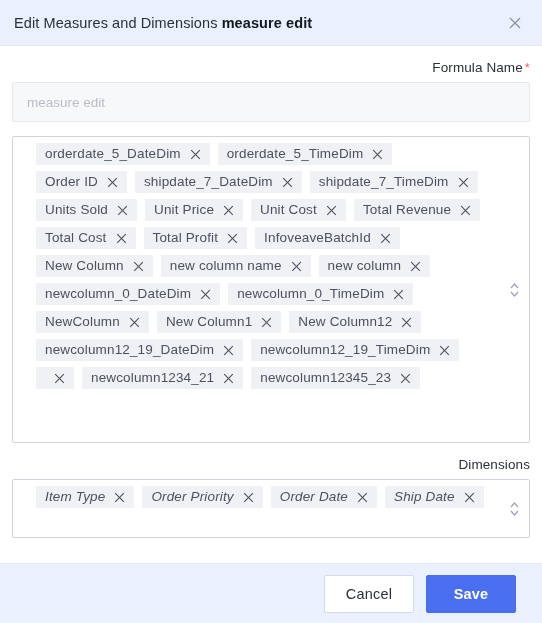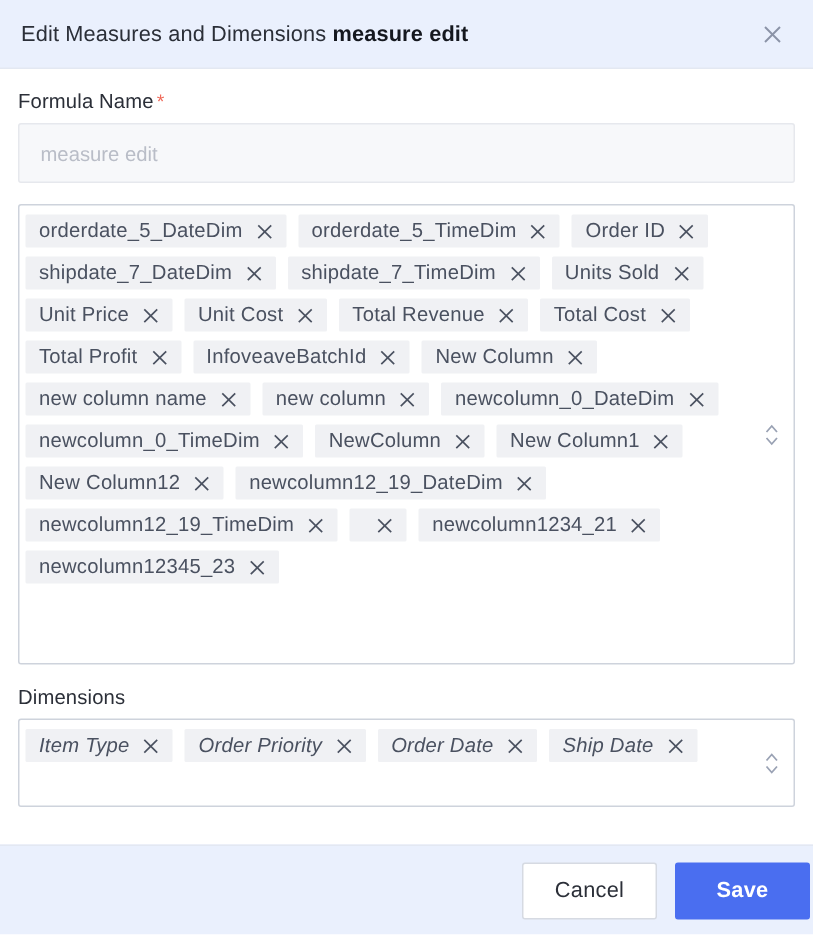--- a/index.html
+++ b/index.html
@@ -61,22 +61,23 @@
     flex: 1 1 auto;
     padding: 14px 12px 0 12px;
     box-sizing: border-box;
     background: #ffffff;
     overflow: hidden;
   }
 
   .field-label {
     font-size: 13.5px;
     color: #2b2f38;
-    margin: 0 0 7px 0;
+    margin: 0 0 7px 12px;
     letter-spacing: 0.1px;
+    text-align: right;
   }
   .req-star {
     color: #ef6a5a;
     font-size: 13px;
     margin-left: 2px;
   }
 
   .text-input {
     width: 100%;
     height: 40px;
@@ -96,21 +97,21 @@
 
   .section-gap { height: 14px; }
 
   
   .chip-box {
     position: relative;
     border: 1px solid #ced3dc;
     border-radius: 2px;
     background: #ffffff;
     box-sizing: border-box;
-    padding: 6px 30px 6px 4px;
+    padding: 6px 30px 6px 23px;
     overflow: hidden;
   }
   .chip-box.measures {
     height: 307px;
   }
   .chip-box.dimensions {
     height: 59px;
     font-style: italic;
   }
   .chip-wrap {
@@ -159,21 +160,21 @@
   .stepper svg { display: block; }
 
   
   .dialog-footer {
     flex: 0 0 60px;
     height: 60px;
     background: #eaf0fd;
     display: flex;
     align-items: center;
     justify-content: flex-end;
-    padding: 0 2px;
+    padding: 0 26px;
     box-sizing: border-box;
     gap: 12px;
     border-top: 1px solid #e3e8f2;
   }
   .btn {
     height: 38px;
     min-width: 90px;
     border-radius: 2px;
     font-family: "Liberation Sans", sans-serif;
     font-size: 14.5px;

